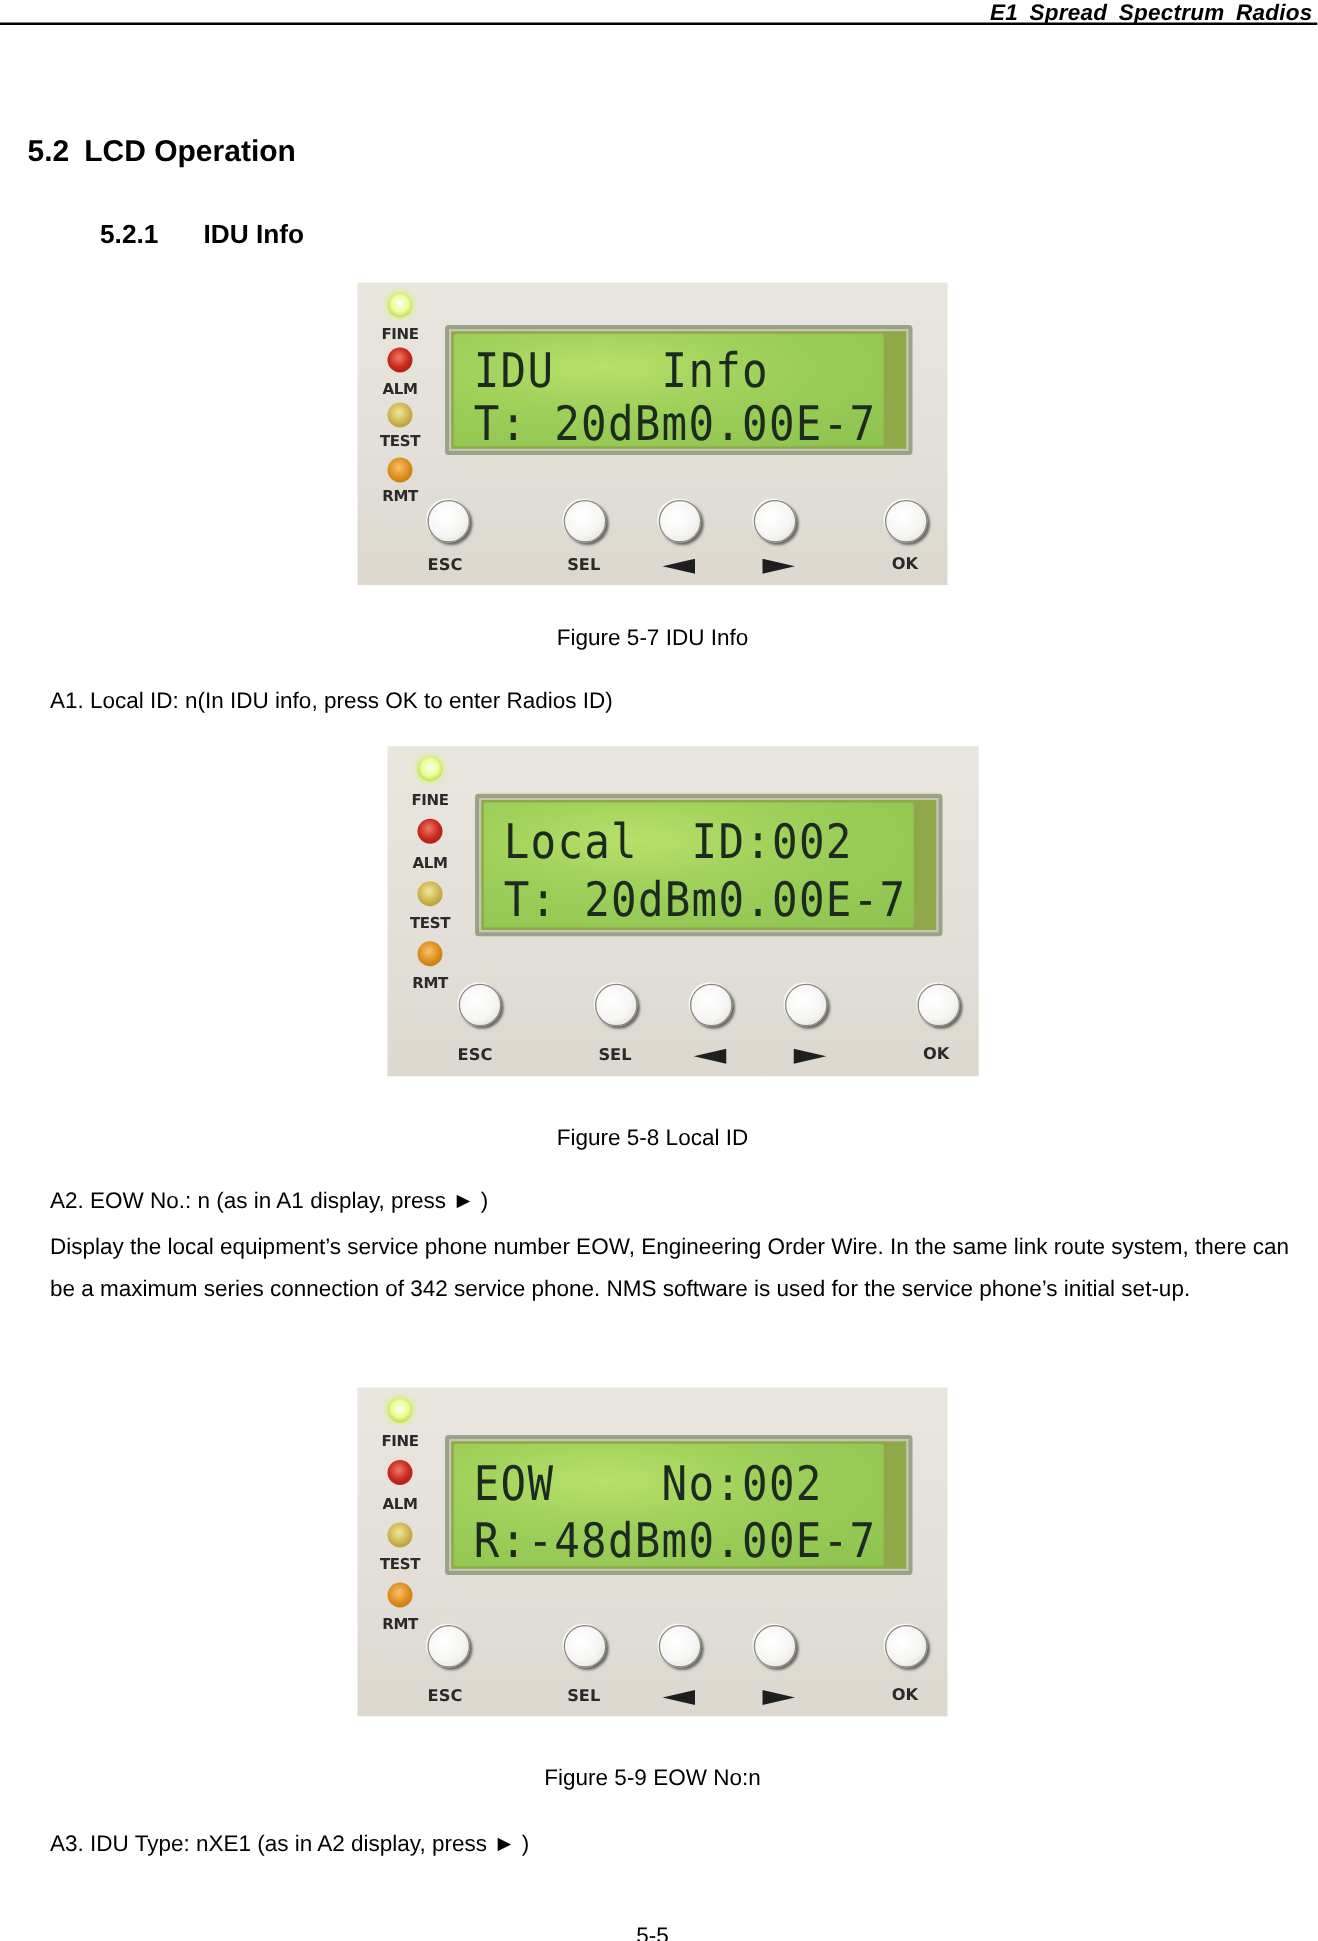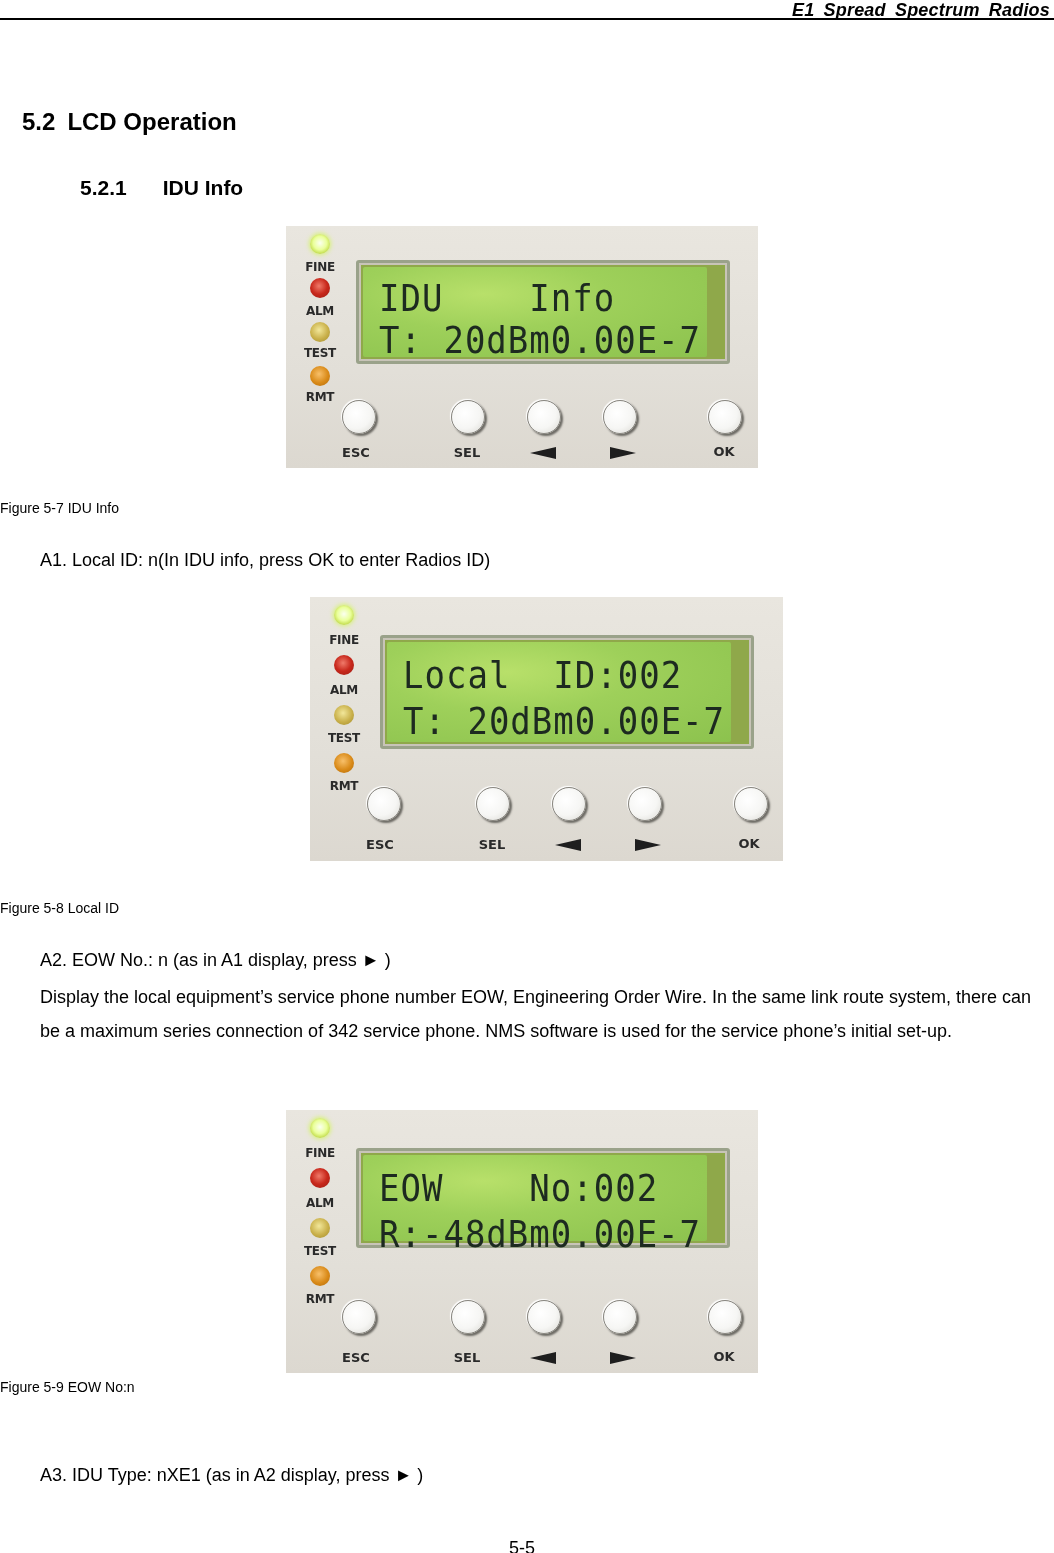--- a/index.html
+++ b/index.html
@@ -82,22 +82,22 @@
     border-top: 6px solid transparent; border-bottom: 6px solid transparent;
     border-right: 26px solid #1e1e1e;
   }
   .tri-right {
     position: absolute; width: 0; height: 0;
     border-top: 6px solid transparent; border-bottom: 6px solid transparent;
     border-left: 26px solid #1e1e1e;
   }
 
   .caption {
-    position: absolute; left: 0; width: 1044px; 
-    font-size: 14px;
+    position: absolute; left: 0; width: 1044px; text-align: center;
+    font-size: 18px;
   }
   .para {
     position: absolute; left: 40px; font-size: 18px; white-space: nowrap;
   }
   .para b { font-weight: normal; }
   .body-text {
     position: absolute; left: 40px; width: 1010px;
     font-size: 18px; line-height: 34px;
   }
   .page-num {
@@ -190,36 +190,36 @@
   <div class="led-col" style="top:8px;">
     <div class="led fine" style="top:0px;"></div>
     <div class="led-label" style="top:28px;">FINE</div>
     <div class="led alm" style="top:50px;"></div>
     <div class="led-label" style="top:78px;">ALM</div>
     <div class="led test" style="top:100px;"></div>
     <div class="led-label" style="top:126px;">TEST</div>
     <div class="led rmt" style="top:148px;"></div>
     <div class="led-label" style="top:174px;">RMT</div>
   </div>
-  <div class="lcd-frame" style="top:38px; height:100px;">
+  <div class="lcd-frame" style="top:38px; height:112px;">
     <div class="lcd">
       <div class="lcd-line l1" style="top:10px;">EOW    No:002</div>
       <div class="lcd-line l2" style="top:56px;">R:-48dBm0.00E-7</div>
     </div>
   </div>
   <div class="btn" style="left:56px; top:190px;"></div>
   <div class="btn" style="left:165px; top:190px;"></div>
   <div class="btn" style="left:241px; top:190px;"></div>
   <div class="btn" style="left:317px; top:190px;"></div>
   <div class="btn" style="left:422px; top:190px;"></div>
   <div class="btn-label" style="left:45px; top:240px;">ESC</div>
   <div class="btn-label" style="left:156px; top:240px;">SEL</div>
   <div class="tri-left" style="left:244px; top:242px;"></div>
   <div class="tri-right" style="left:324px; top:242px;"></div>
   <div class="btn-label" style="left:413px; top:239px;">OK</div>
 </div>
-<div class="caption" style="top:1379px;">Figure 5-9 EOW No:n</div>
+<div class="caption" style="top:1412px;">Figure 5-9 EOW No:n</div>
 
 <div class="para" style="top:1465px;">
   <span>A3. </span><b>IDU Type: nXE1</b><span> (as in A2 display, press ► )</span>
 </div>
 
 <div class="page-num">5-5</div>
 
 </body></html>

